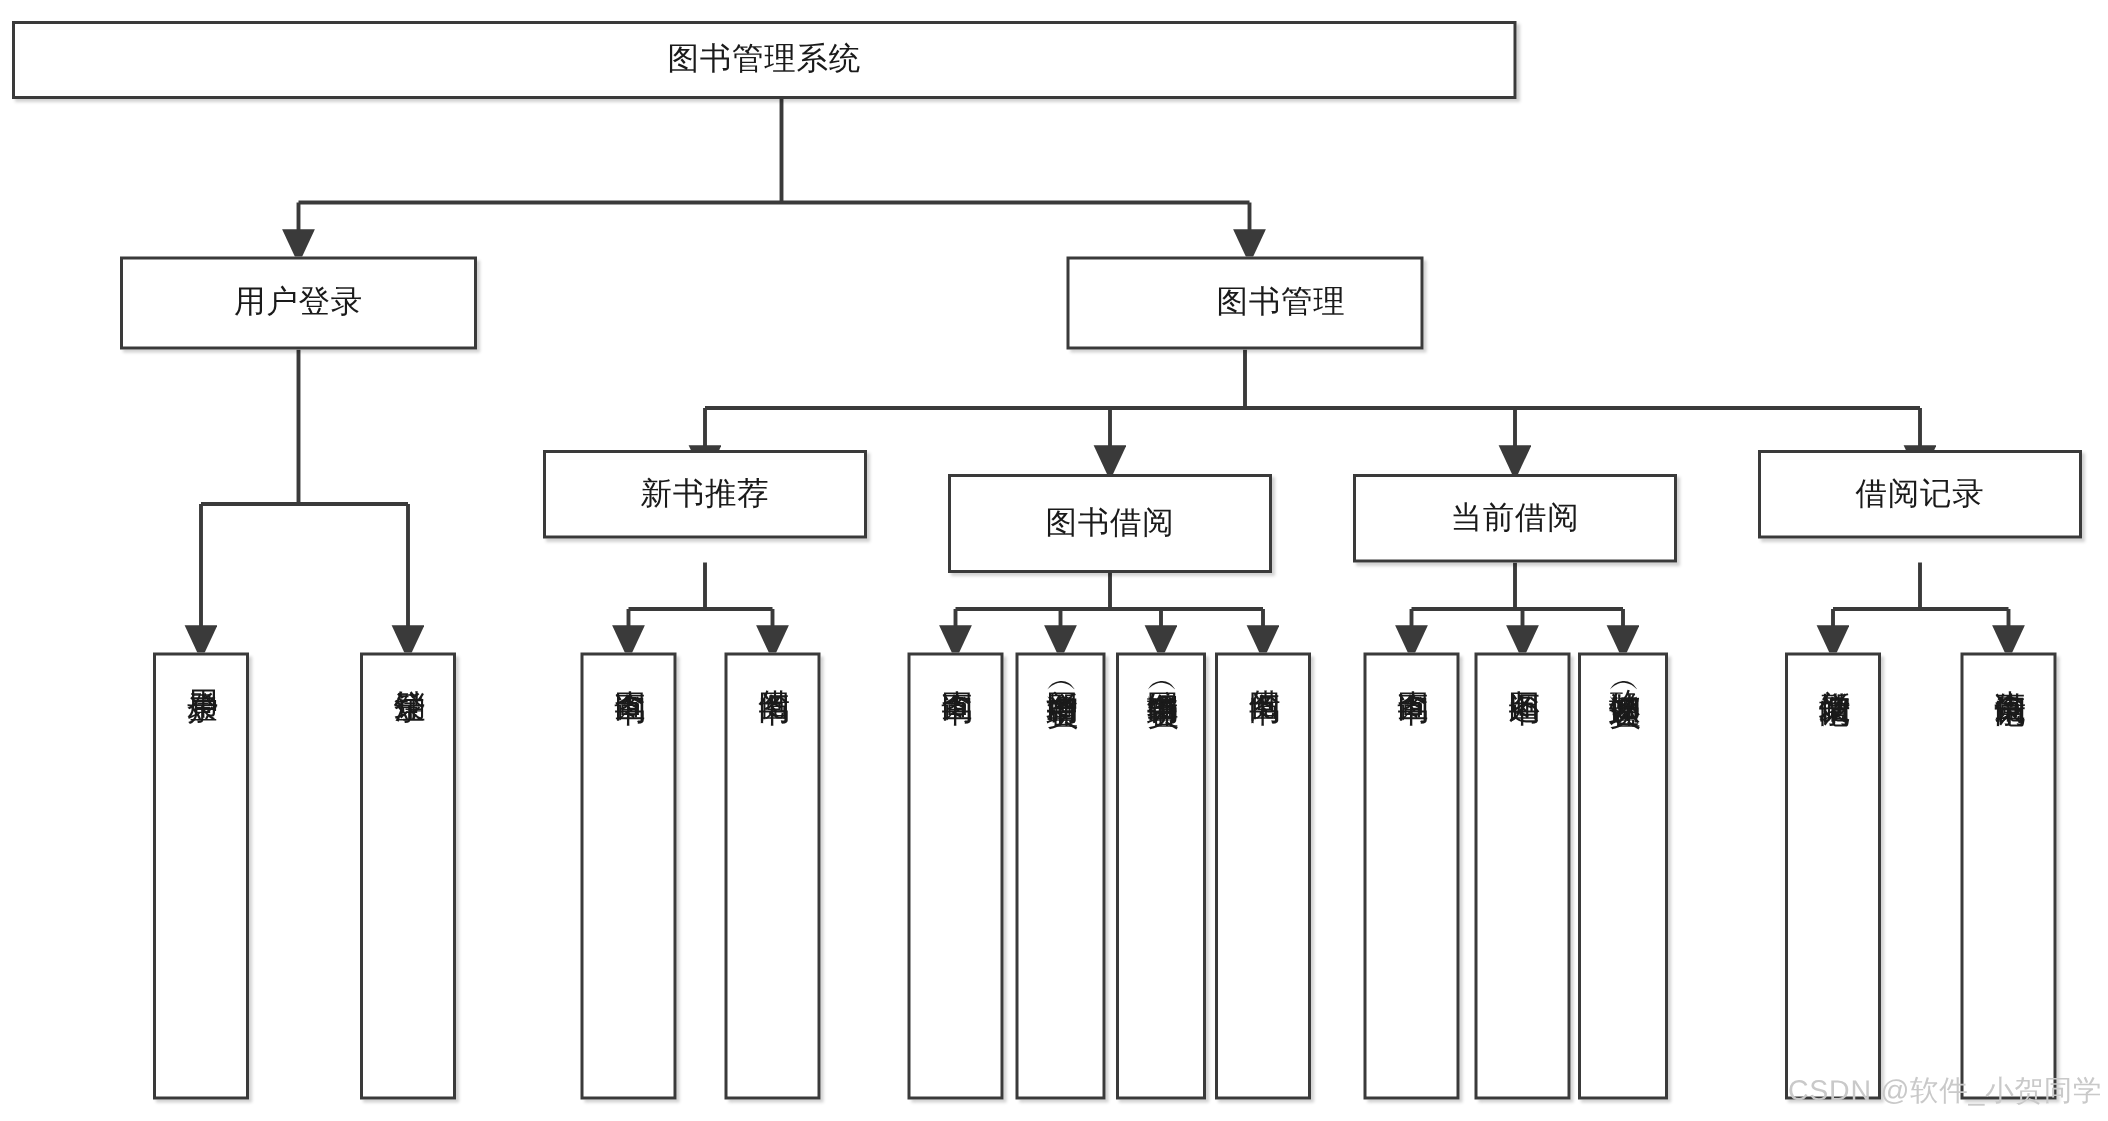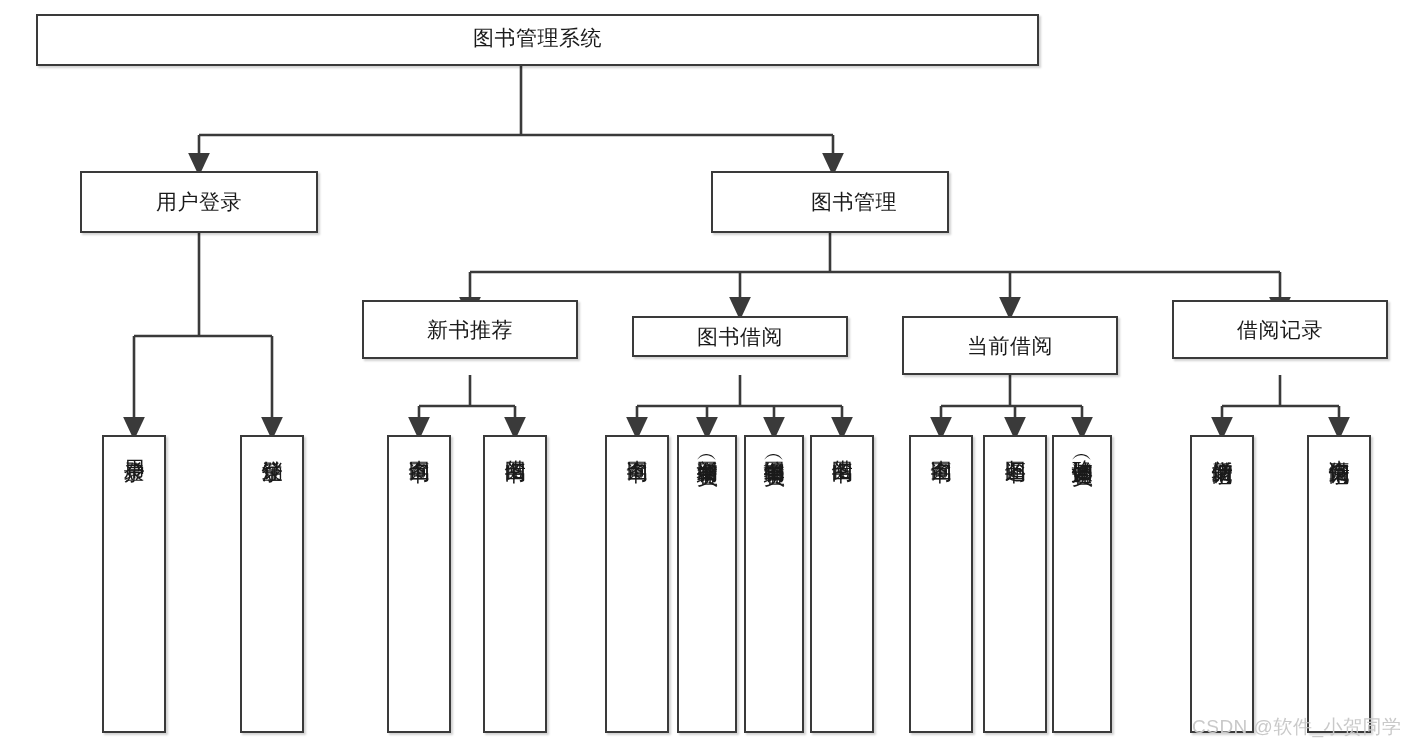--- a/index.html
+++ b/index.html
@@ -131,37 +131,37 @@
     </g>
 
     <g stroke="#3a3a3a" stroke-width="2.6" fill="none">
       <path d="M1280,375 L1280,406"></path>
       <path d="M1222,406 L1339,406"></path>
       <path d="M1222,406 L1222,420" marker-end="url(#arrow)"></path>
       <path d="M1339,406 L1339,420" marker-end="url(#arrow)"></path>
     </g>
   </svg>
 
-  <div class="node horizontal" id="node-root" style="left: 36px; top: 14px; width: 1003px; height: 52px; font-family: Liberation Mono, monospace;">
+  <div class="node horizontal" id="node-root" style="left: 8px; top: 14px; width: 1003px; height: 52px;">
     <span class="node-label">图书管理系统</span>
   </div>
 
   <div id="level2-container">
       <div class="node horizontal" style="left: 80px; top: 171px; width: 238px; height: 62px;">
         <span class="node-label">用户登录</span>
       </div>
       <div class="node horizontal" style="left: 711px; top: 171px; width: 238px; height: 62px; padding-left: 48px;">
         <span class="node-label">图书管理</span>
       </div>
     </div>
   <div id="level3-container">
       <div class="node horizontal" style="left: 362px; top: 300px; width: 216px; height: 59px;">
         <span class="node-label">新书推荐</span>
       </div>
-      <div class="node horizontal" style="left: 632px; top: 316px; width: 216px; height: 41px;">
+      <div class="node horizontal" style="left: 632px; top: 316px; width: 216px; height: 66px;">
         <span class="node-label">图书借阅</span>
       </div>
       <div class="node horizontal" style="left: 902px; top: 316px; width: 216px; height: 59px; justify-content: center;">
         <span class="node-label">当前借阅</span>
       </div>
       <div class="node horizontal" style="left: 1172px; top: 300px; width: 216px; height: 59px;">
         <span class="node-label">借阅记录</span>
       </div>
     </div>
   <div id="leaves-container">

